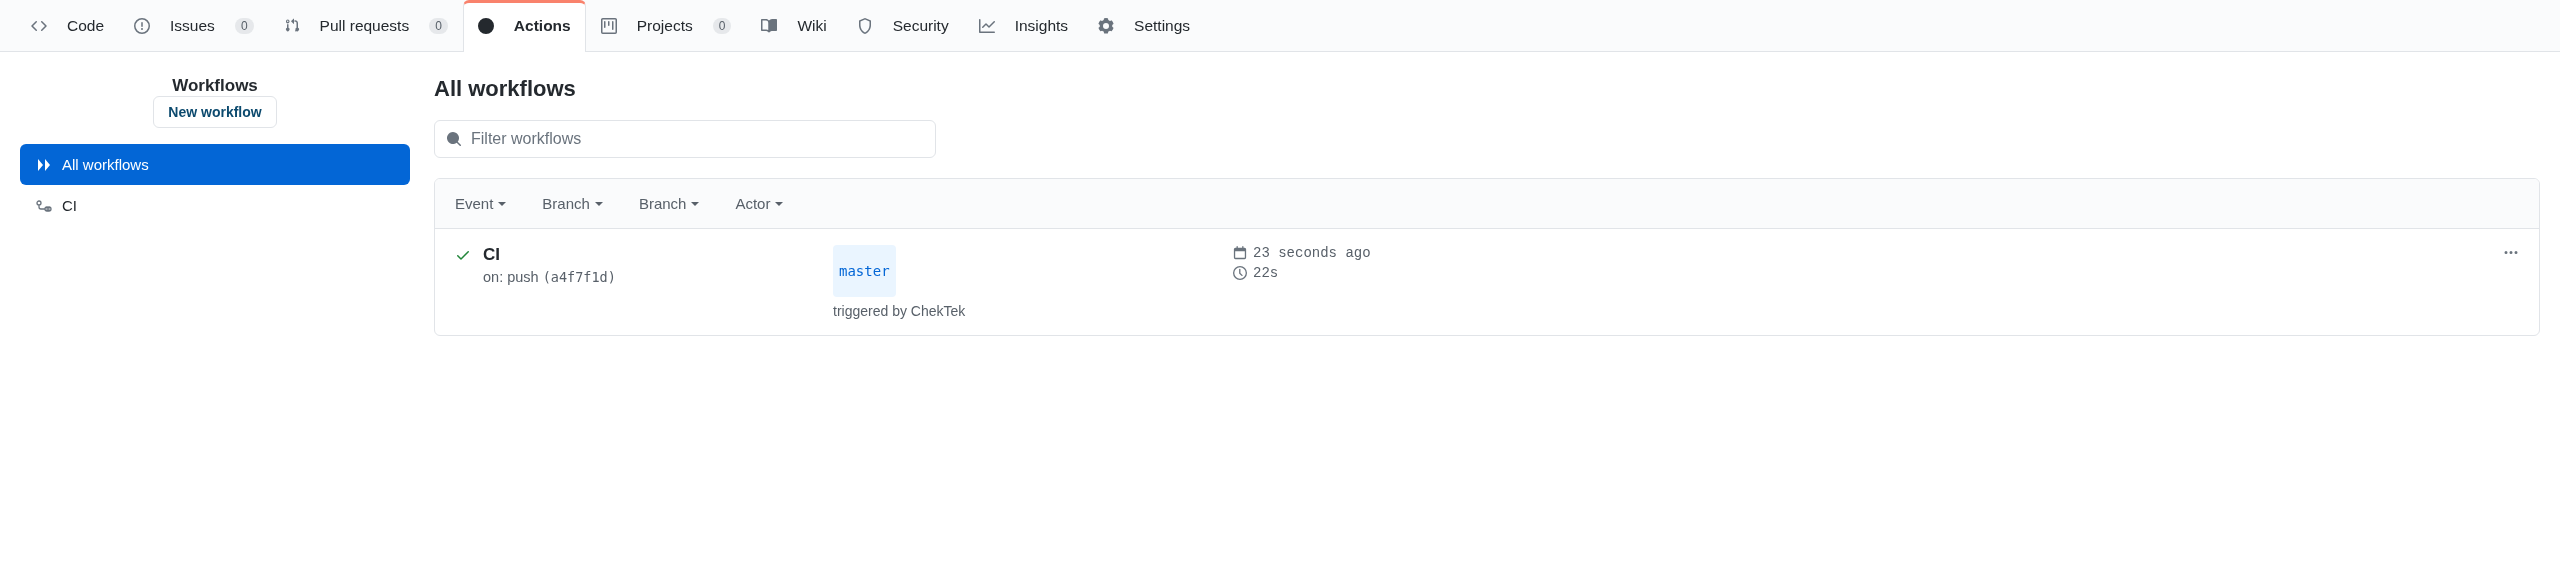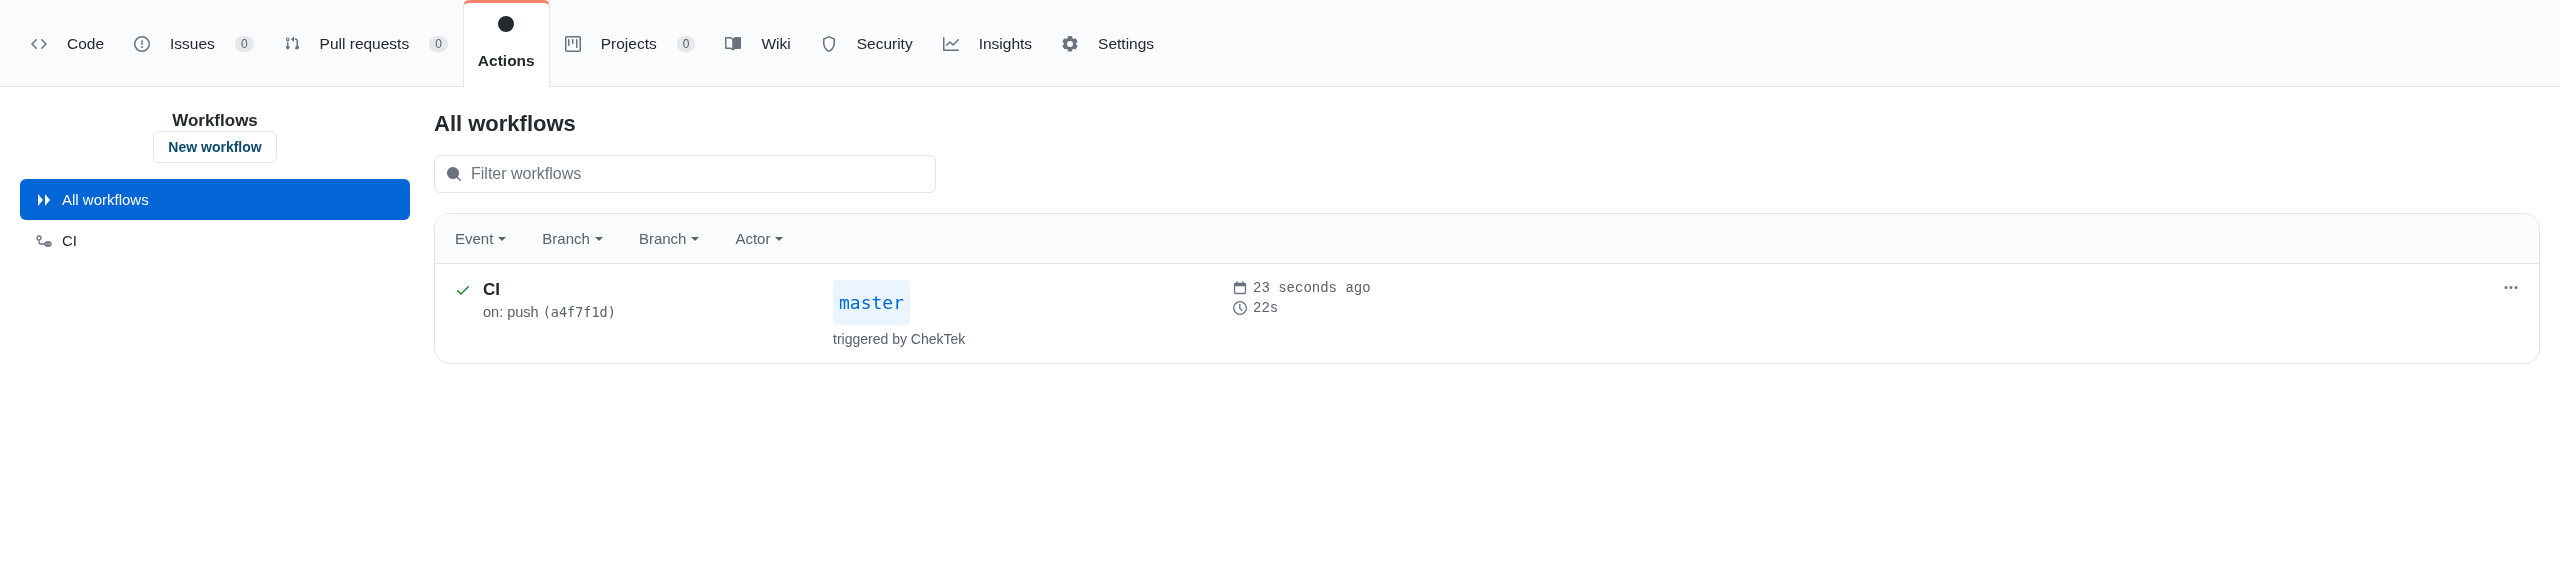--- a/index.html
+++ b/index.html
@@ -24,21 +24,20 @@
   border-bottom: none;
   position: relative;
 }
 .tabnav-item.active {
   background: #fff;
   border-color: #e1e4e8;
   border-top: 3px solid #f9826c;
   border-radius: 6px 6px 0 0;
   padding-top: 13px;
   font-weight: 600;
-  flex-direction: column;
 }
 .tabnav-item.active::after {
   content: "";
   position: absolute;
   bottom: -1px; left: 0; right: 0;
   height: 2px; background: #fff;
 }
 .tabnav-item svg { fill: #6a737d; }
 .tabnav-item.active svg { fill: #24292e; }
 .counter {
@@ -110,21 +109,21 @@
 .filter-input::placeholder { color: #6a737d; }
 .filter-wrap svg {
   position: absolute;
   left: 12px; top: 50%;
   transform: translateY(-50%);
   fill: #6a737d;
 }
 
 .box {
   border: 1px solid #e1e4e8;
-  border-radius: 15px;
+  border-radius: 6px;
   overflow: hidden;
 }
 .box-header {
   background: #fafbfc;
   border-bottom: 1px solid #e1e4e8;
   padding: 16px 20px;
   display: flex;
   gap: 36px;
 }
 .dropdown {
@@ -151,22 +150,22 @@
 .run-main { flex: 0 0 350px; }
 .run-main .title { font-size: 17px; font-weight: 600; margin-bottom: 4px; }
 .run-main .meta { font-size: 14.5px; color: #586069; }
 .run-main .meta .mono { font-family: SFMono-Regular, Menlo, monospace; font-size: 13.5px; }
 .run-trigger { flex: 0 0 400px; }
 .branch-label {
   display: inline-block;
   background: #eaf5ff;
   color: #0366d6;
   font-family: SFMono-Regular, Menlo, monospace;
-  font-size: 18px;
-  padding: 12px 6px;
+  font-size: 14px;
+  padding: 18px 6px;
   border-radius: 4px;
   margin-bottom: 6px;
 }
 .triggered { font-size: 14px; color: #586069; }
 .run-time { flex: 0 0 200px; color: #586069; font-size: 14px; }
 .run-time div { display: flex; align-items: center; gap: 6px; margin-bottom: 4px; font-family: Liberation Mono, monospace; }
 .run-time svg { fill: #6a737d; }
 .run-kebab { margin-left: auto; color: #586069; cursor: pointer; }
 </style>
 </head>

